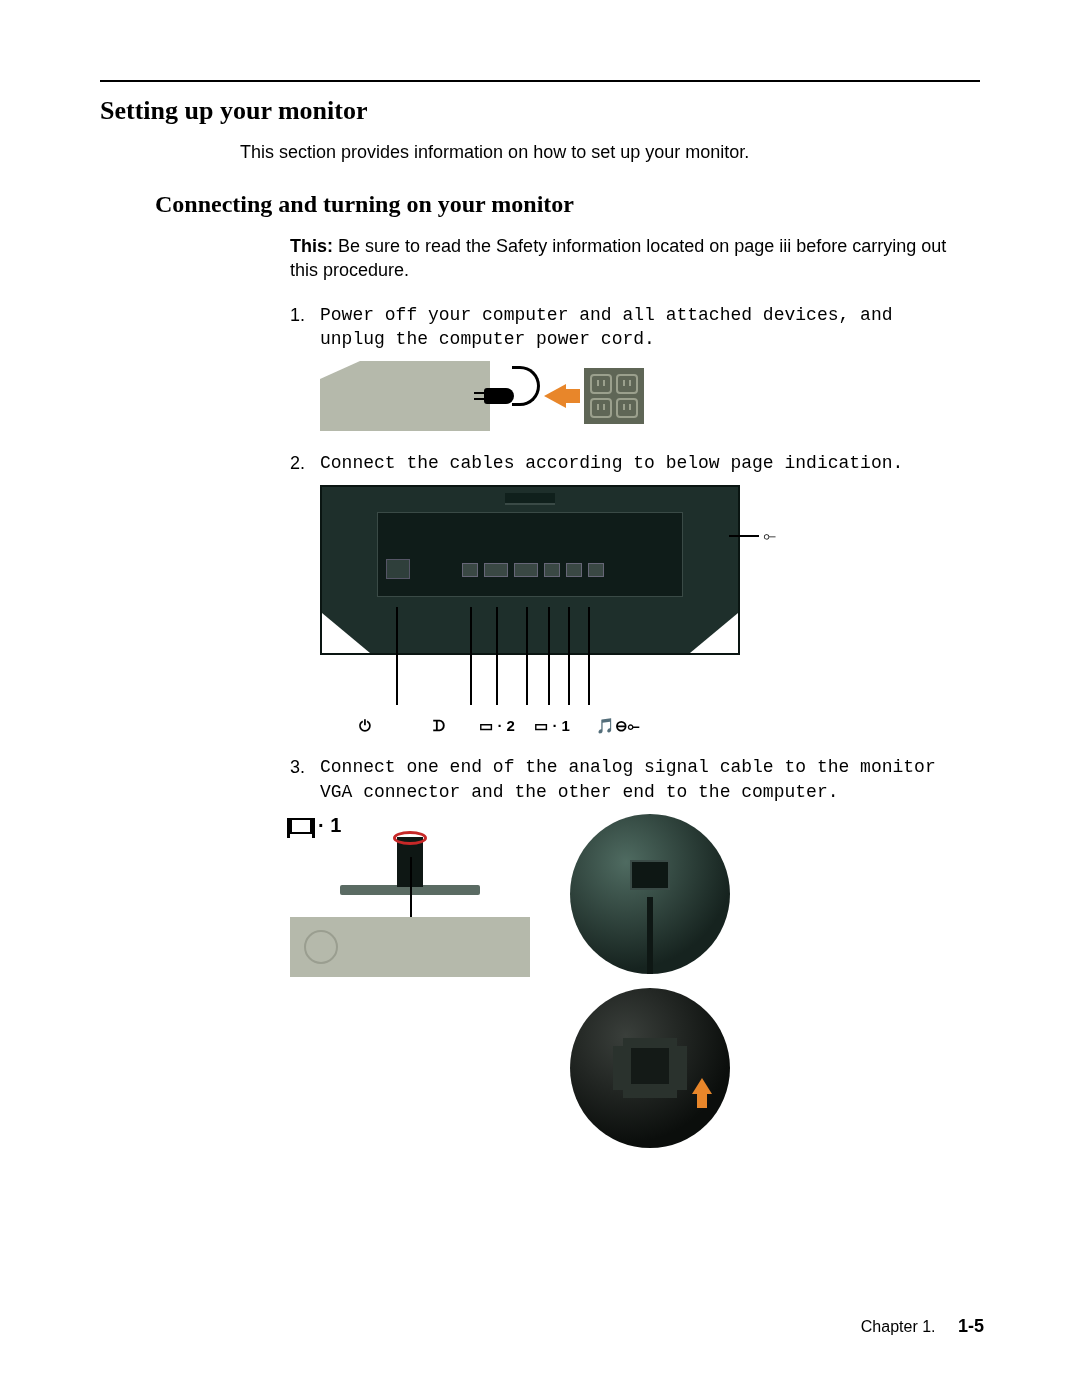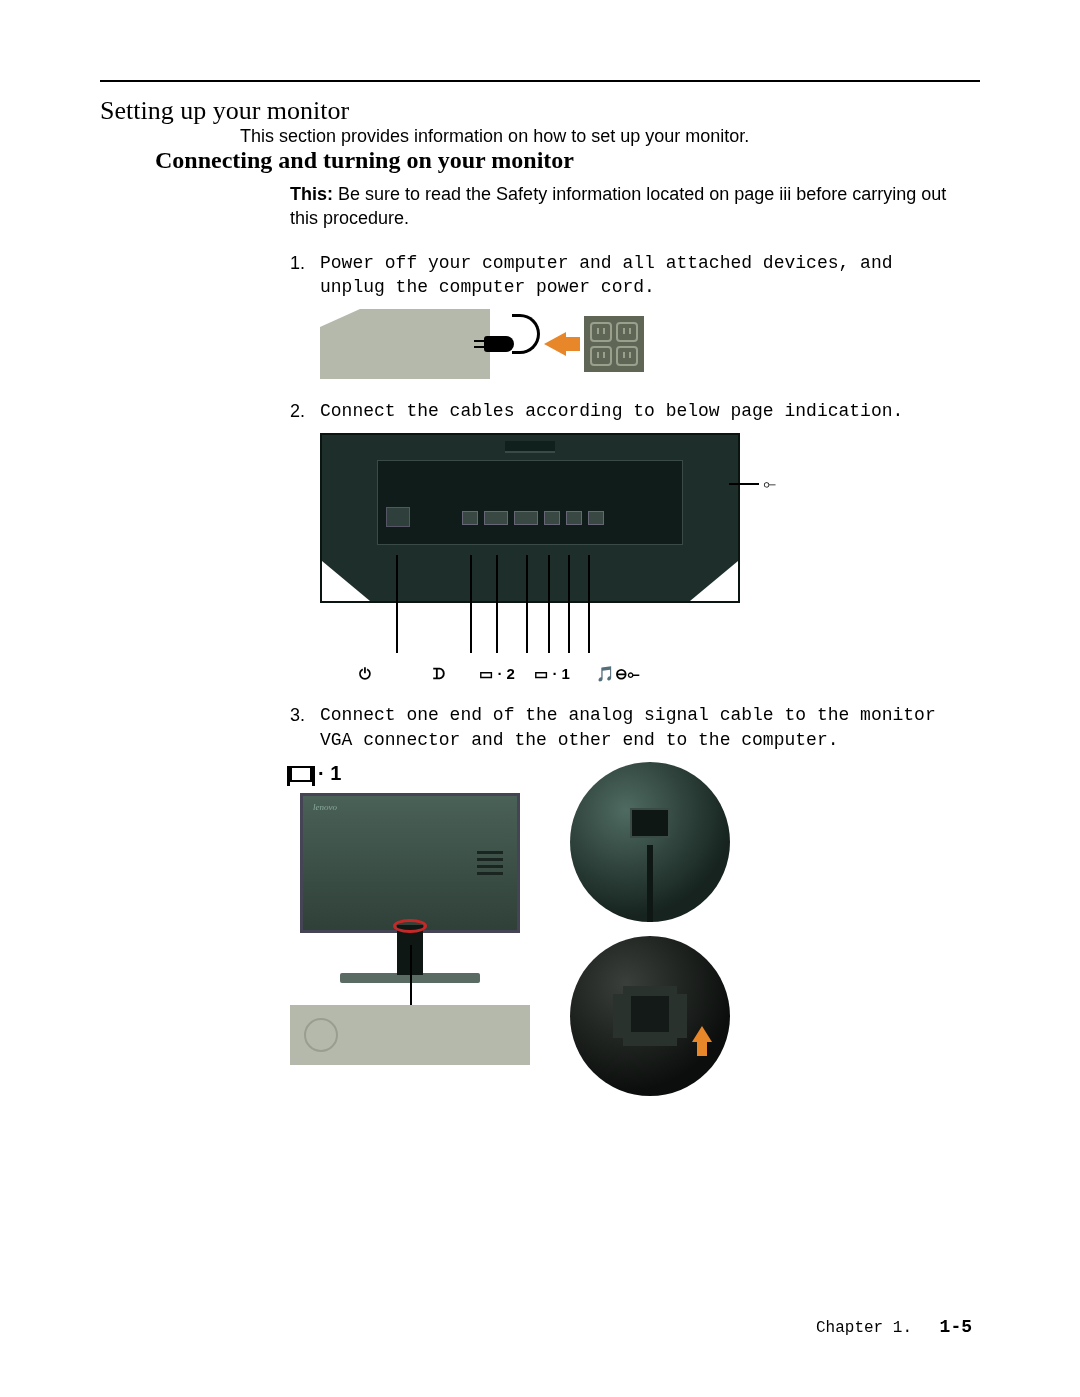--- a/index.html
+++ b/index.html
@@ -12,32 +12,34 @@
     position: relative;
     padding: 80px 100px 60px 100px;
   }
   .hr-top {
     border: none;
     border-top: 2px solid #000;
     margin-bottom: 14px;
   }
   .h1 {
     font-size: 26px;
-    font-weight: normal;
+    font-weight: bold;
+    margin-bottom: 16px;
   }
   .intro {
     font-size: 18px;
     margin-left: 140px;
+    margin-bottom: 28px;
     font-family: Arial, Helvetica, sans-serif;
   }
   .h2 {
     font-size: 24px;
     font-weight: bold;
     margin-left: 55px;
-    margin-bottom: 8px;
+    margin-bottom: 16px;
   }
   .note {
     font-size: 18px;
     margin-left: 190px;
     margin-right: 20px;
     margin-bottom: 20px;
     font-family: Arial, Helvetica, sans-serif;
     line-height: 1.35;
   }
   .note .bold { font-weight: bold; }
@@ -52,23 +54,23 @@
   }
   .step .num { width: 30px; flex-shrink: 0; }
   .step .txt { flex: 1; font-family: Liberation Mono, monospace; }
   .fig {
     margin-left: 220px;
     margin-bottom: 20px;
   }
   .footer {
     position: absolute;
     bottom: 60px;
-    right: 108px;
+    right: 96px;
     font-size: 16px;
-    font-family: Liberation Mono, monospace;
+    font-family: Liberation Sans, sans-serif;
   }
   .footer .pg { font-weight: bold; margin-left: 18px; font-size: 18px; }
 
   
   .fig1 { display: flex; align-items: center; gap: 0; }
   .fig1 .pc {
     width: 170px; height: 70px; background: #b5b9ab;
     position: relative;
   }
   .fig1 .pc::before {
@@ -258,29 +260,20 @@
   <span class="txt">Connect one end of the analog signal cable to the monitor VGA connector and the other end to the computer.</span>
 </div>
 
 <div class="fig" style="margin-left:190px;">
   <div class="fig3">
     <div class="monitor-col">
       <div class="label">
         <span class="vga-icon"></span>
         <span>· 1</span>
       </div>
-      <div class="monitor">
-        <span class="logo">lenovo</span>
-        <div class="grill">
-            <div></div>
-            <div></div>
-            <div></div>
-            <div></div>
-          </div>
-      </div>
       <div class="stand-neck">
         <div class="ring"></div>
         <div class="cable"></div>
         <div class="plugend"></div>
       </div>
       <div class="stand-base"></div>
       <div class="pc-top">
         <div class="disc"></div>
       </div>
     </div>

